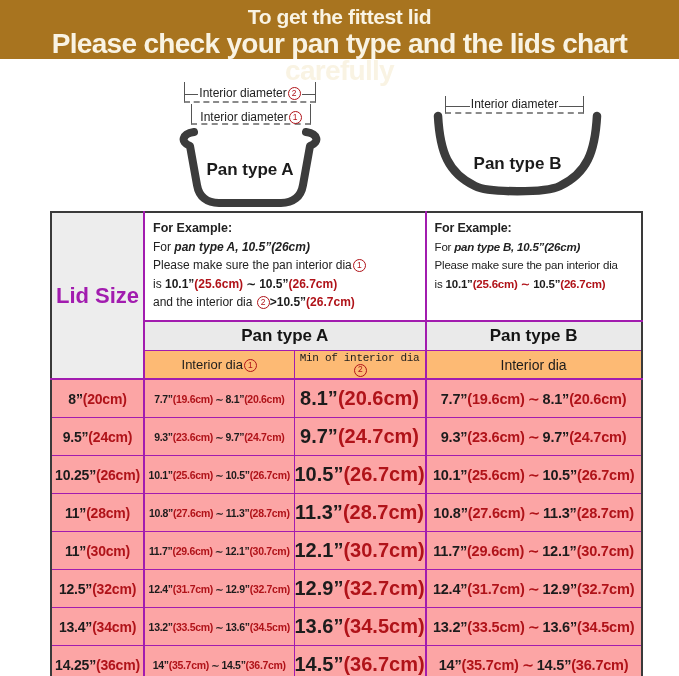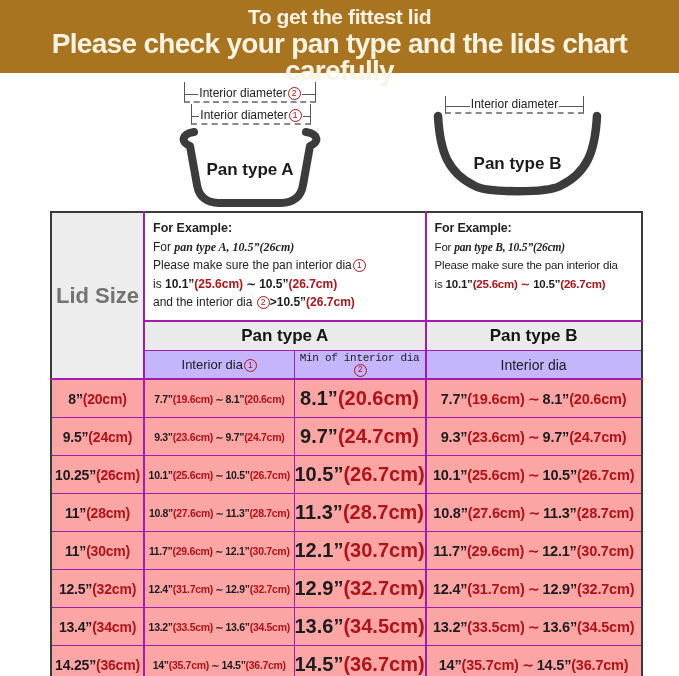--- a/index.html
+++ b/index.html
@@ -1,62 +1,62 @@
 <!DOCTYPE html>
 <html><head>
 <meta charset="utf-8">
 <style>
   html,body{margin:0;padding:0;}
   .page{position:relative;width:679px;height:676px;background:#ffffff;
         font-family:"Liberation Sans",sans-serif;overflow:hidden;color:#1c1c1c;}
 
   
-  .banner{position:absolute;left:0;top:0;width:679px;height:73px;background:#a8741f;
+  .banner{position:absolute;left:0;top:0;width:679px;height:59px;background:#a8741f;
           text-align:center;padding-top:3px;box-sizing:border-box;}
   .banner-line{color:#f9f3e3;font-weight:bold;font-size:21px;line-height:27px;letter-spacing:-0.4px;}
   .banner-line.l2{font-size:28px;letter-spacing:-0.7px;}
 
   
   .pan-fig{position:absolute;}
   .pan-a{left:170px;top:80px;width:160px;height:132px;}
   .pan-b{left:425px;top:92px;width:185px;height:120px;}
   .measure{position:absolute;display:flex;align-items:flex-end;
            border-left:1.5px solid #555;border-right:1.5px solid #555;
            border-bottom:2px dashed #8a8a8a;box-sizing:border-box;}
   .m-text{font-size:12px;color:#222;white-space:nowrap;margin:0 auto;padding:0 1px 1px 1px;}
   .hline{flex:1 1 auto;height:0;border-top:1.5px solid #555;align-self:center;margin-top:5px;}
   .m-a2{left:14px;top:2px;width:132px;height:21px;}
-  .m-a1{left:21px;top:24px;width:120px;height:21px;}
+  .m-a1{left:21px;top:24px;width:120px;height:21px;flex-direction:column;}
   .m-b{left:20px;top:4px;width:139px;height:18px;}
   .pan-svg{position:absolute;}
   .pan-a .pan-svg{left:2px;top:44px;}
   .pan-b .pan-svg{left:0px;top:18px;}
   .pan-label{position:absolute;left:0;right:0;text-align:center;font-weight:bold;font-size:17px;color:#1b1b1b;}
   .pan-a .pan-label{top:80px;}
   .pan-b .pan-label{top:62px;}
 
   
   .lids-table{position:absolute;left:50px;top:211px;border-collapse:collapse;
               border:2px solid #3a3a3a;table-layout:fixed;}
   .lids-table td{border:1px solid #a21caf;text-align:center;vertical-align:middle;
                  padding:0;overflow:hidden;}
   .bL2{border-left-width:2px !important;}
   .bB2{border-bottom-width:2px !important;}
-  .lid-head{background:#ededed;font-weight:bold;font-size:22px;color:#737373;}
+  .lid-head{background:#ededed;font-weight:bold;font-size:22px;color:#a21caf;}
   .ex{background:#fff;text-align:left !important;vertical-align:top !important;
       padding:6px 4px 2px 8px !important;font-size:12px;line-height:18.5px;color:#222;}
   .ex-b-cell{font-size:11.5px;letter-spacing:-0.2px;}
   .ex-h{font-weight:bold;font-size:12.5px;}
-  .bi{font-weight:bold;font-style:italic;font-family:Liberation Serif, serif;}
+  .bi{font-weight:bold;font-style:italic;}
   .b{font-weight:bold;}
   .k{color:#1c1c1c;}
   .r{color:#b01319;}
   .pt-head{background:#eaeaea;font-weight:bold;font-size:17px;height:28px;color:#141414;}
   .r-ex td{height:99px;}
-  .r-sh td{height:27px;background:#c4b5fd;}
+  .r-sh td{height:27px;background:#fdba74;}
   .sh{font-size:13px;color:#1c1c1c;}
   .sh-a2{font-size:11px;letter-spacing:-0.3px;font-family:Liberation Mono, monospace;}
   .sh-b{font-size:14px;}
   .data-row td{height:37px;background:#fca5a5;}
   .c1{font-weight:bold;font-size:14px;letter-spacing:-0.2px;}
   .c2{font-weight:bold;font-size:10.5px;letter-spacing:-0.3px;padding:0 2px !important;}
   .c3{font-weight:bold;font-size:20px;}
   .c4{font-weight:bold;font-size:14.5px;letter-spacing:-0.2px;}
   .tl{font-family:"DejaVu Sans",sans-serif;font-weight:bold;margin:0 3px;}
   .c2 .tl{margin:0 2px;}

